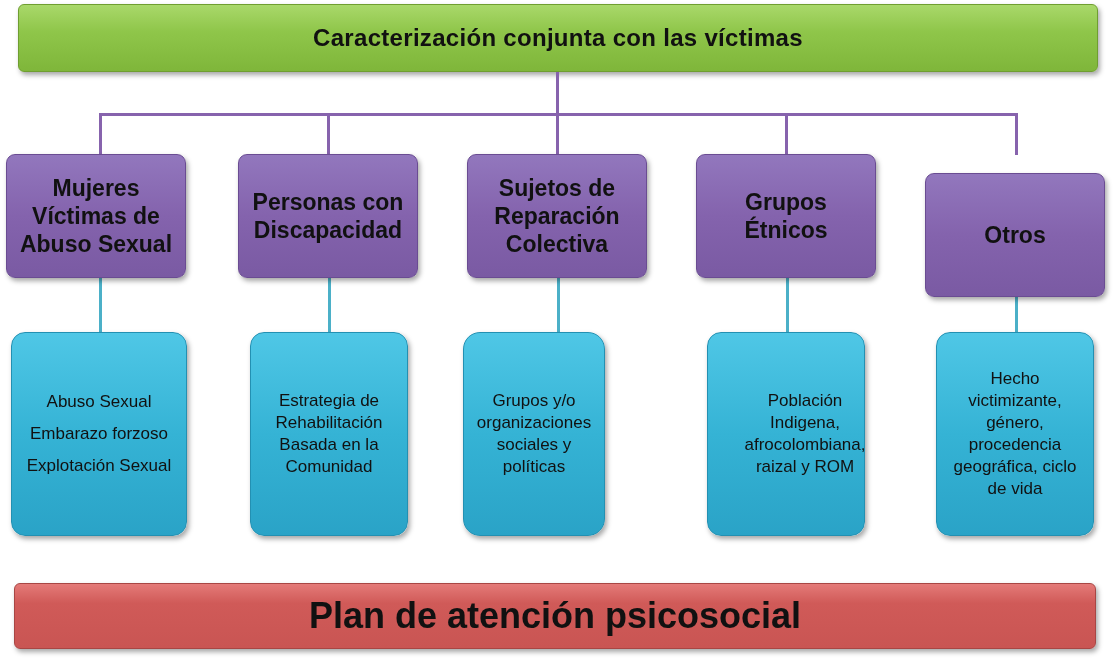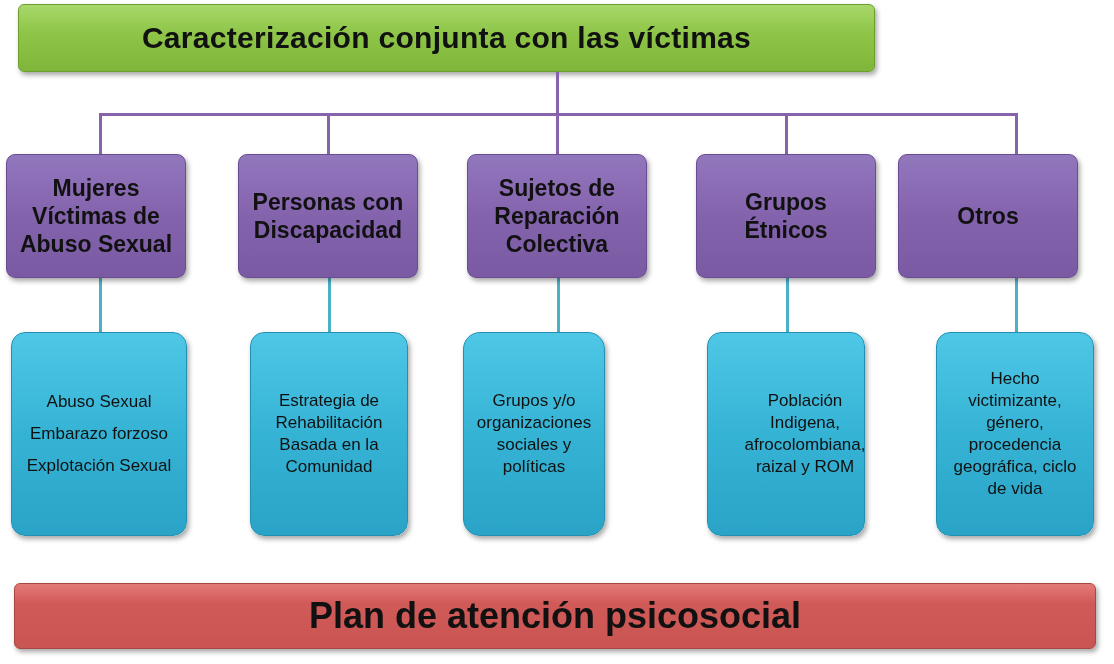--- a/index.html
+++ b/index.html
@@ -6,25 +6,25 @@
     body {
       width:1114px; height:664px; background:#ffffff; position:relative; overflow:hidden;
       font-family:"Liberation Sans", sans-serif;
     }
     .box {
       position:absolute; box-sizing:border-box;
       display:flex; align-items:center; justify-content:center; text-align:center;
       color:#111; font-weight:bold;
     }
     .title-bar {
-      left:18px; top:4px; width:857px; height:68px;
+      left:18px; top:4px; width:1080px; height:68px;
       background:linear-gradient(#a9d86a 0%, #8fc64a 40%, #7fb63a 100%);
       border:1px solid #6f9e30; border-radius:6px;
       box-shadow:2px 3px 5px rgba(0,0,0,0.35);
-      font-size:30px; letter-spacing:0.3px;
+      font-size:24px; letter-spacing:0.3px;
     }
     .bottom-bar {
       left:14px; top:583px; width:1082px; height:66px;
       background:linear-gradient(#e47a78 0%, #d05a58 30%, #c95553 100%);
       border:1px solid #a84644; border-radius:6px;
       box-shadow:2px 3px 5px rgba(0,0,0,0.35);
       font-size:36px;
     }
     .cat {
       width:180px; height:124px; top:154px;
@@ -77,21 +77,21 @@
 </div>
 <div class="box cat" style="left:467px;">
   <span>Sujetos de
 Reparación
 Colectiva</span>
 </div>
 <div class="box cat" style="left:696px;">
   <span>Grupos
 Étnicos</span>
 </div>
-<div class="box cat" style="left:898px;">
+<div class="box cat" style="left:925px;margin-top:19px;">
   <span>Otros</span>
 </div>
 
 <div class="box detail" style="left:11px;">
   <div class="detail-list">
     <span>Abuso Sexual</span>
     <span>Embarazo forzoso</span>
     <span>Explotación Sexual</span>
   </div>
 </div>

